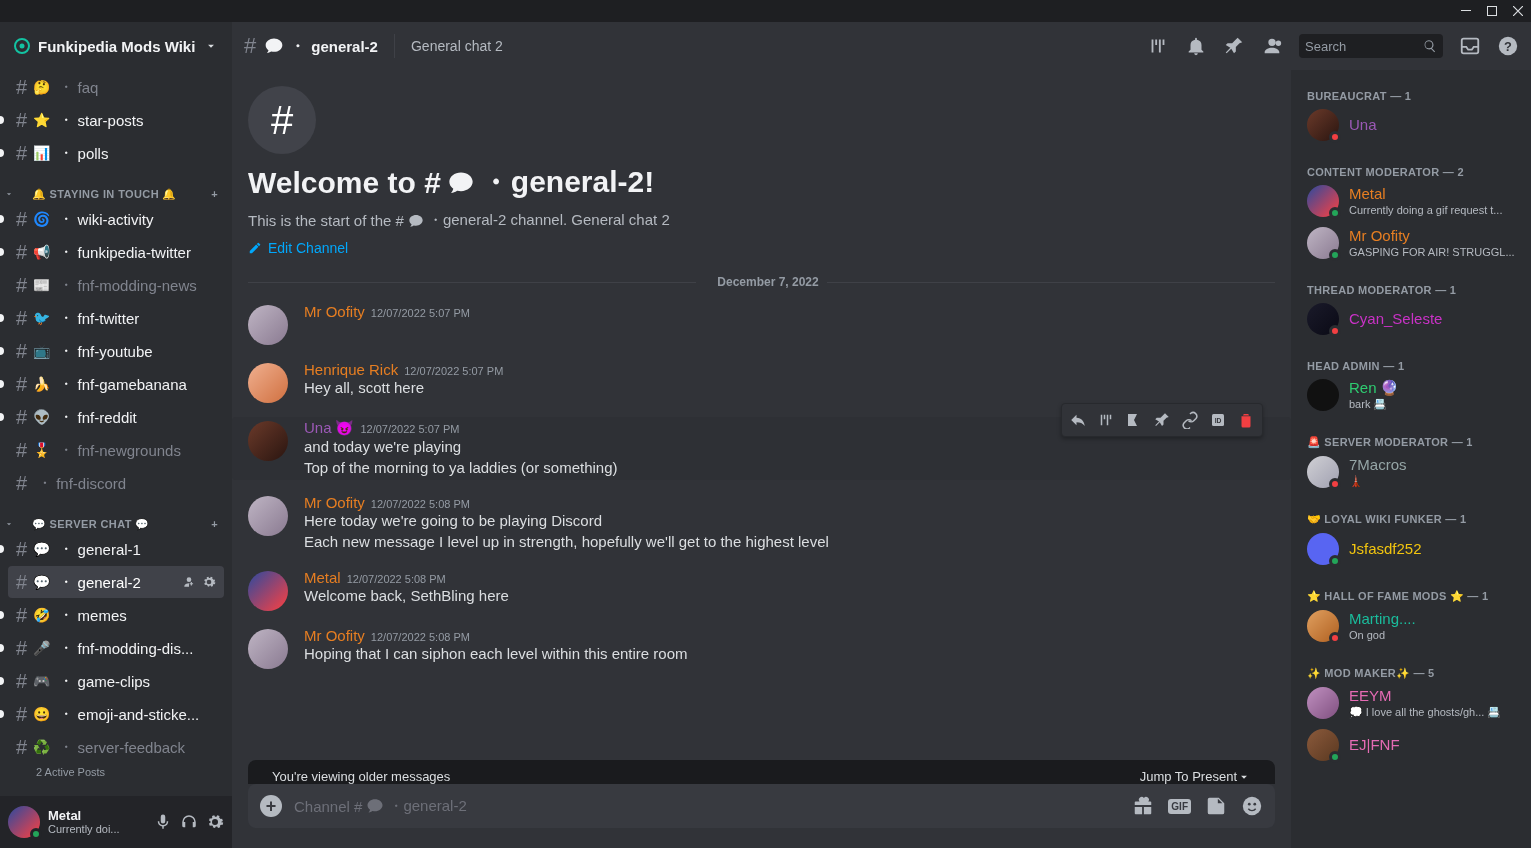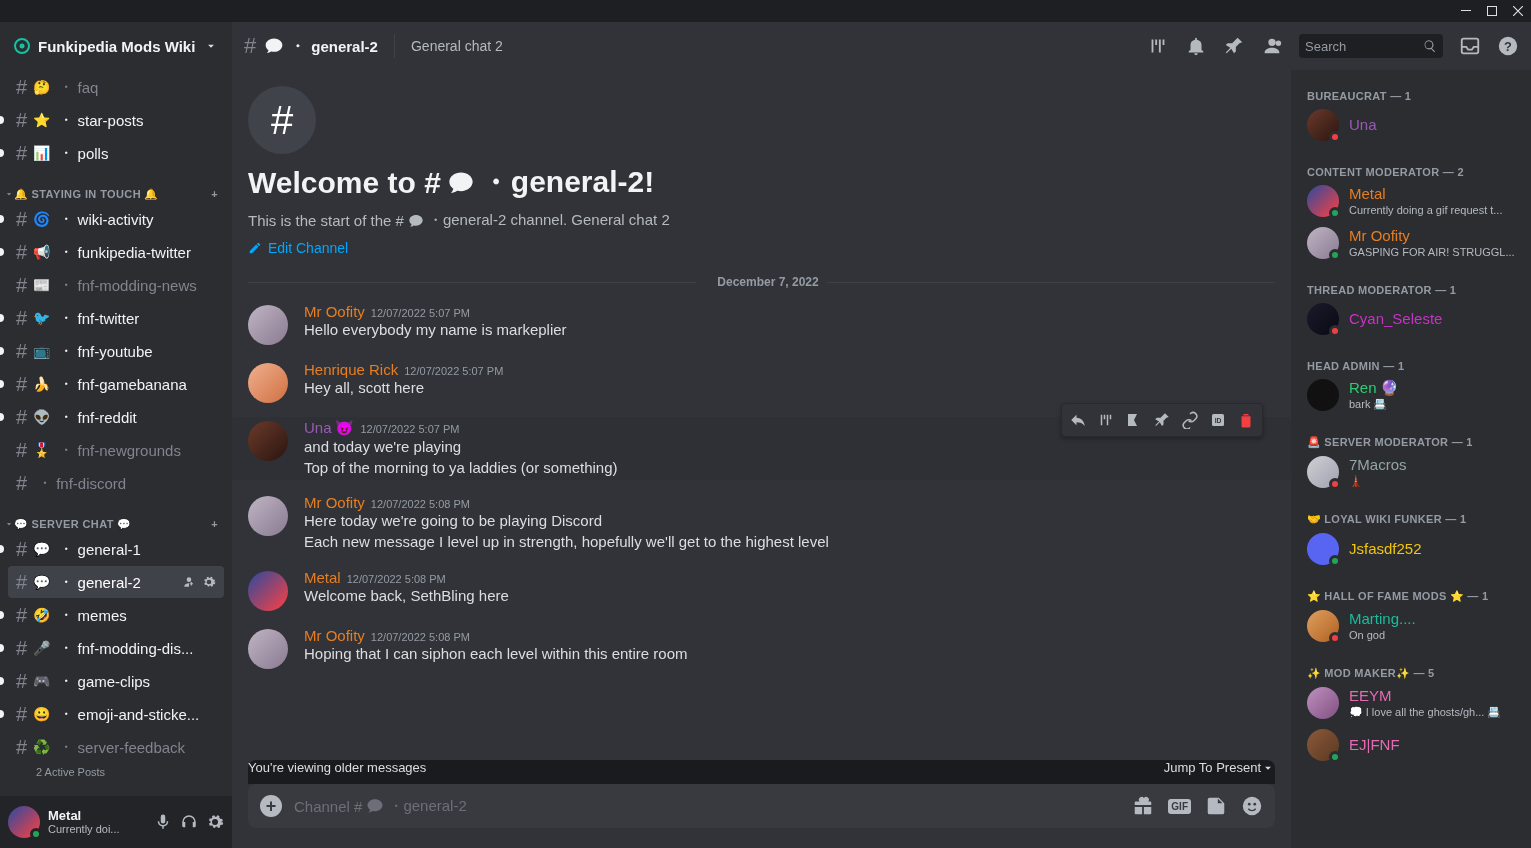--- a/index.html
+++ b/index.html
@@ -92,21 +92,21 @@
 }
 .category-header {
   display: flex;
   align-items: center;
   padding: 16px 8px 0 4px;
   height: 32px;
   color: #949ba4;
   font-size: 11px;
   font-weight: 600;
   letter-spacing: 0.4px;
-  gap:0;
+  gap:18px;
 }
 .category-header .plus { margin-left: auto; color: #949ba4; cursor: pointer; padding-right:6px;}
 .channel-item {
   display: flex;
   align-items: center;
   height: 32px;
   margin: 1px 8px 1px 8px;
   padding: 0 8px;
   border-radius: 4px;
   font-size: 15px;
@@ -214,22 +214,22 @@
   box-shadow: 0 2px 4px rgba(0,0,0,0.3);
 }
 .message .hover-actions .ha { width: 28px; height: 28px; display:flex;align-items:center;justify-content:center; color:#b5bac1; cursor:pointer;}
 .message .hover-actions .ha.danger { color:#f23f42; }
 .older-bar {
   background: #1a1b1e;
   border-radius: 8px 8px 0 0;
   height: 24px;
   margin: 0 16px;
   display: flex;
-  align-items: flex-start;
-  padding: 0 0;
+  align-items: flex-end;
+  padding: 0 24px;
   font-size: 13px;
   color: #dbdee1;
   cursor: pointer;
 }
 .older-bar .right { margin-left: auto; display:flex; align-items:center; gap:0; font-weight:500;}
 .input-area { padding: 0 16px 20px; }
 .input-box {
   background: #383a40;
   border-radius: 8px;
   height: 44px;
@@ -565,21 +565,20 @@
             <span>Edit Channel</span>
           </div>
         </div>
         <div class="date-divider">
             <span>December 7, 2022</span>
           </div>
       <div class="message">
             <div class="avatar" style="background:linear-gradient(135deg,#bfb5c4,#8a7a91)"></div>
             <div>
               <div class="head"><span class="author c-orange">Mr Oofity</span><span class="ts">12/07/2022 5:07 PM</span></div>
-              <div class="text">Hello everybody my name is markeplier</div>
             </div>
           </div>
           <div class="message">
             <div class="avatar" style="background:linear-gradient(135deg,#f0b090,#d07040)"></div>
             <div>
               <div class="head"><span class="author c-orange">Henrique Rick</span><span class="ts">12/07/2022 5:07 PM</span></div>
               <div class="text">Hey all, scott here</div>
             </div>
           </div>
           <div class="message hover">

